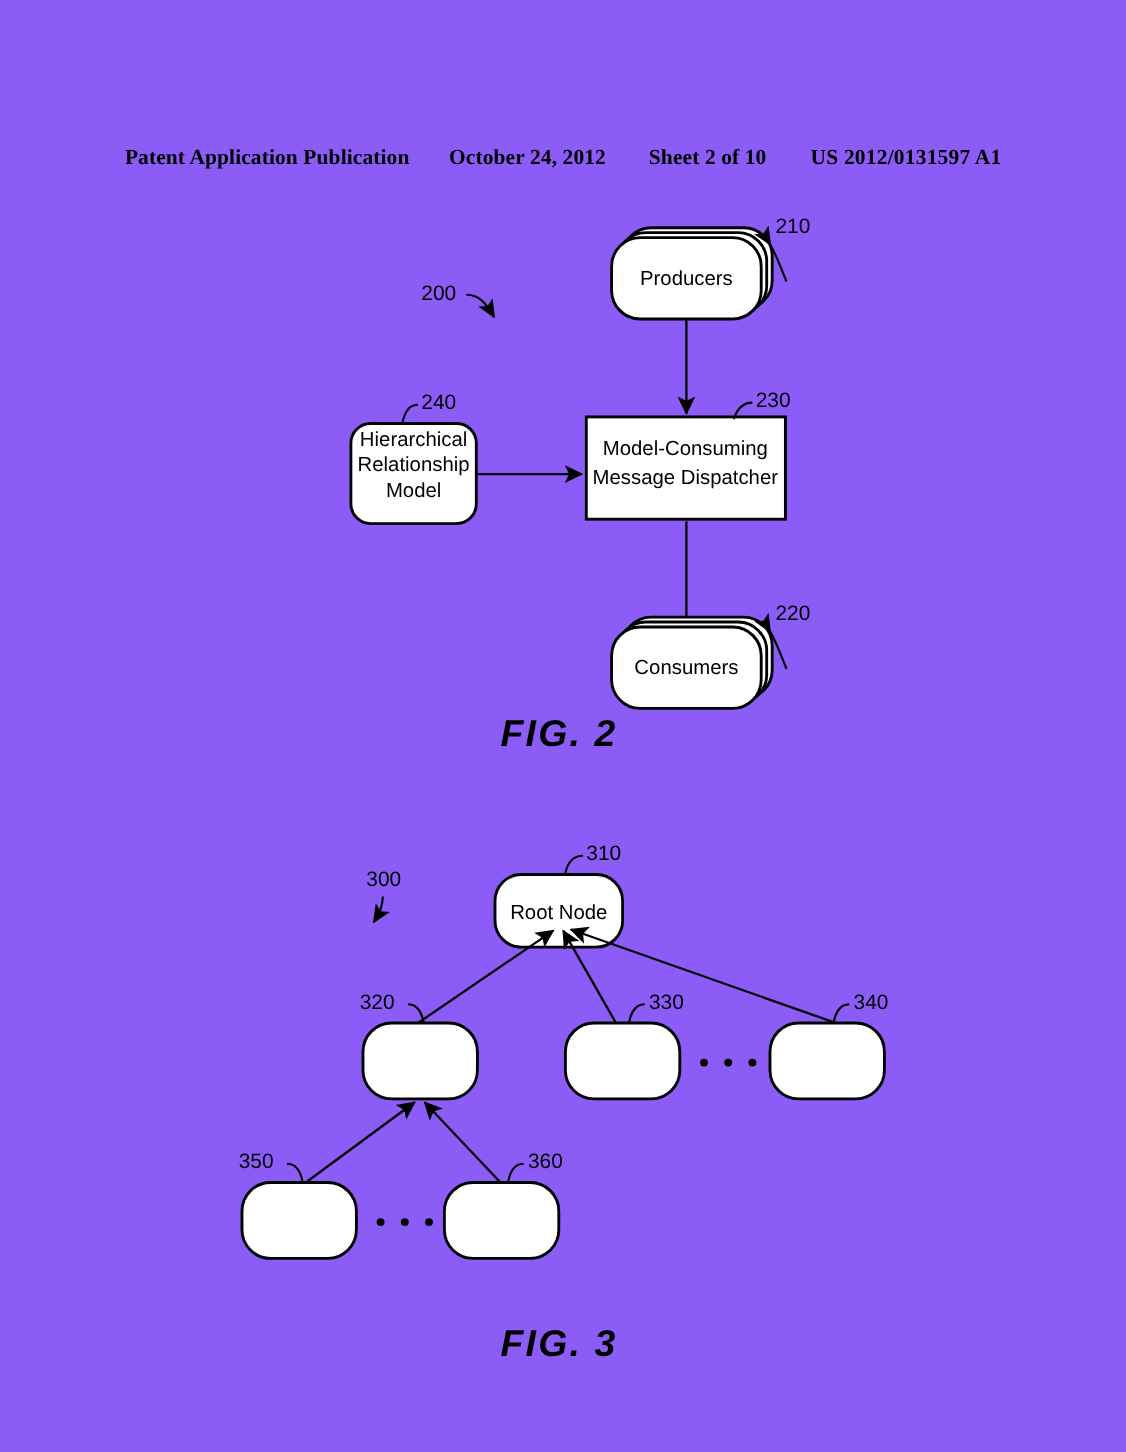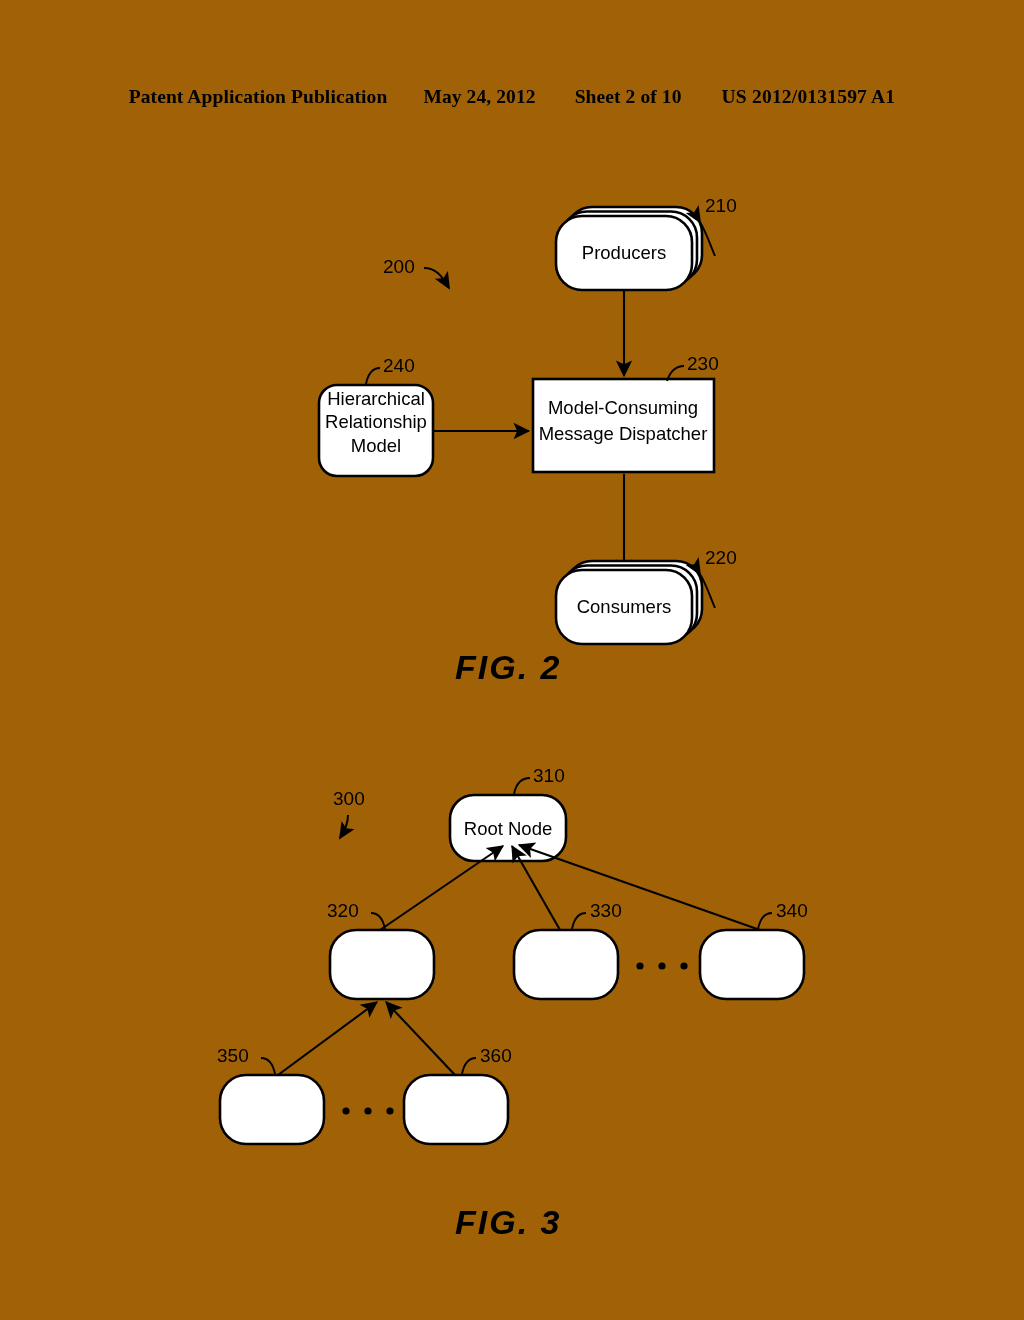--- a/index.html
+++ b/index.html
@@ -12,40 +12,40 @@
     height: 1320px;
     position: relative;
     font-family: "Liberation Sans", sans-serif;
     color: #000000;
     overflow: hidden;
   }
   #page {
     position: relative;
     width: 1024px;
     height: 1320px;
-    background: #a16207;
+    background: #8b5cf6;
   }
   .header {
     position: absolute;
     top: 86px;
     left: 0;
     width: 1024px;
     display: flex;
     justify-content: center;
     align-items: baseline;
     font-family: "Liberation Serif", serif;
     font-weight: bold;
     font-size: 19.5px;
     letter-spacing: 0.1px;
     white-space: nowrap;
   }
   .header .seg-pub { margin-right: 36px; }
   .header .seg-date { margin-right: 8px; }
   .header .seg-sheet { margin-right: 40px; margin-left: 31px; }
-  .header .seg-num { letter-spacing: 0.2px; }
+  .header .seg-num { letter-spacing: 0.2px; margin-top: 47px; }
 
   .figure-svg {
     position: absolute;
     left: 0;
     top: 0;
   }
   .fig-caption {
     position: absolute;
     font-family: "Liberation Sans", sans-serif;
     font-style: italic;
@@ -84,21 +84,21 @@
   }
   svg .dot { fill: #000; }
 </style>
 </head>
 <body>
 
 <div id="page">
 
   <div class="header">
     <span class="seg-pub">Patent Application Publication</span>
-    <span class="seg-date">May 24, 2012</span>
+    <span class="seg-date">October 24, 2012</span>
     <span class="seg-sheet">Sheet 2 of 10</span>
     <span class="seg-num">US 2012/0131597 A1</span>
   </div>
 
   <svg class="figure-svg" width="1024" height="700" viewBox="0 0 1024 700">
     <defs>
       <marker id="ah2" markerWidth="9" markerHeight="9" refX="7.4" refY="4.5" orient="auto" markerUnits="strokeWidth">
         <path d="M0,0.6 L8,4.5 L0,8.4 L1.8,4.5 Z" fill="#000"></path>
       </marker>
       <marker id="ah2s" markerWidth="10" markerHeight="10" refX="8" refY="5" orient="auto" markerUnits="strokeWidth">

